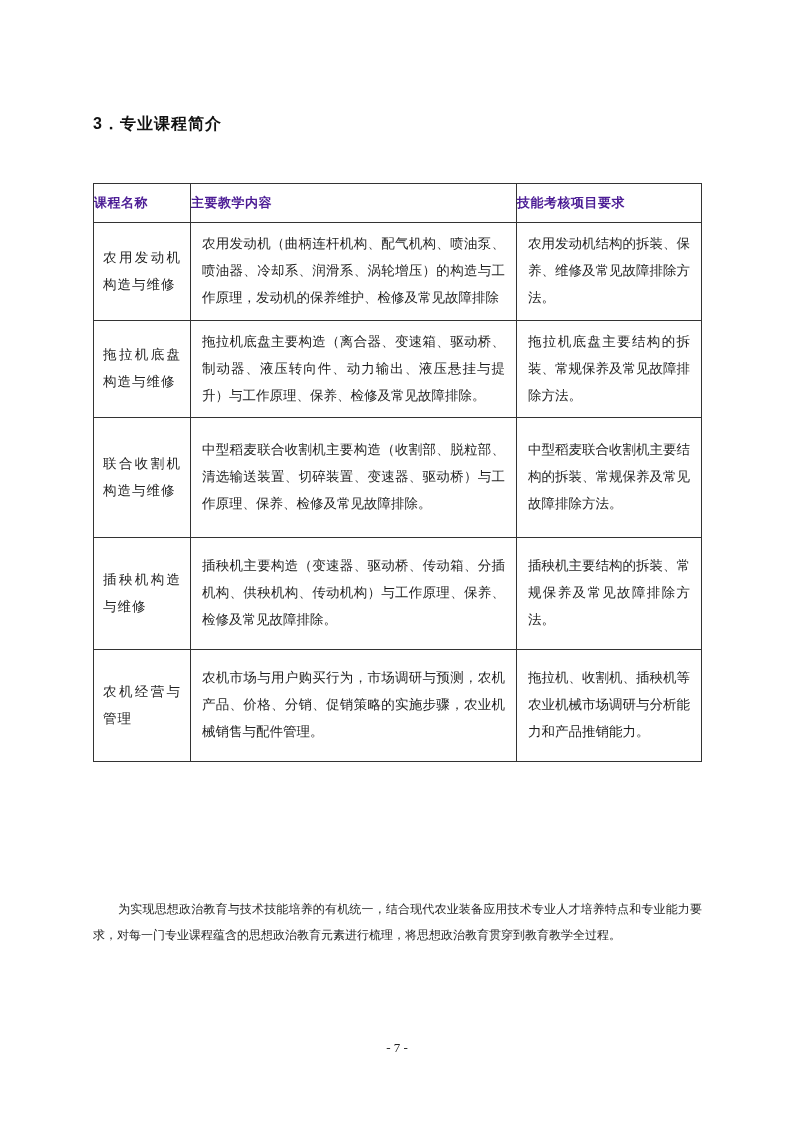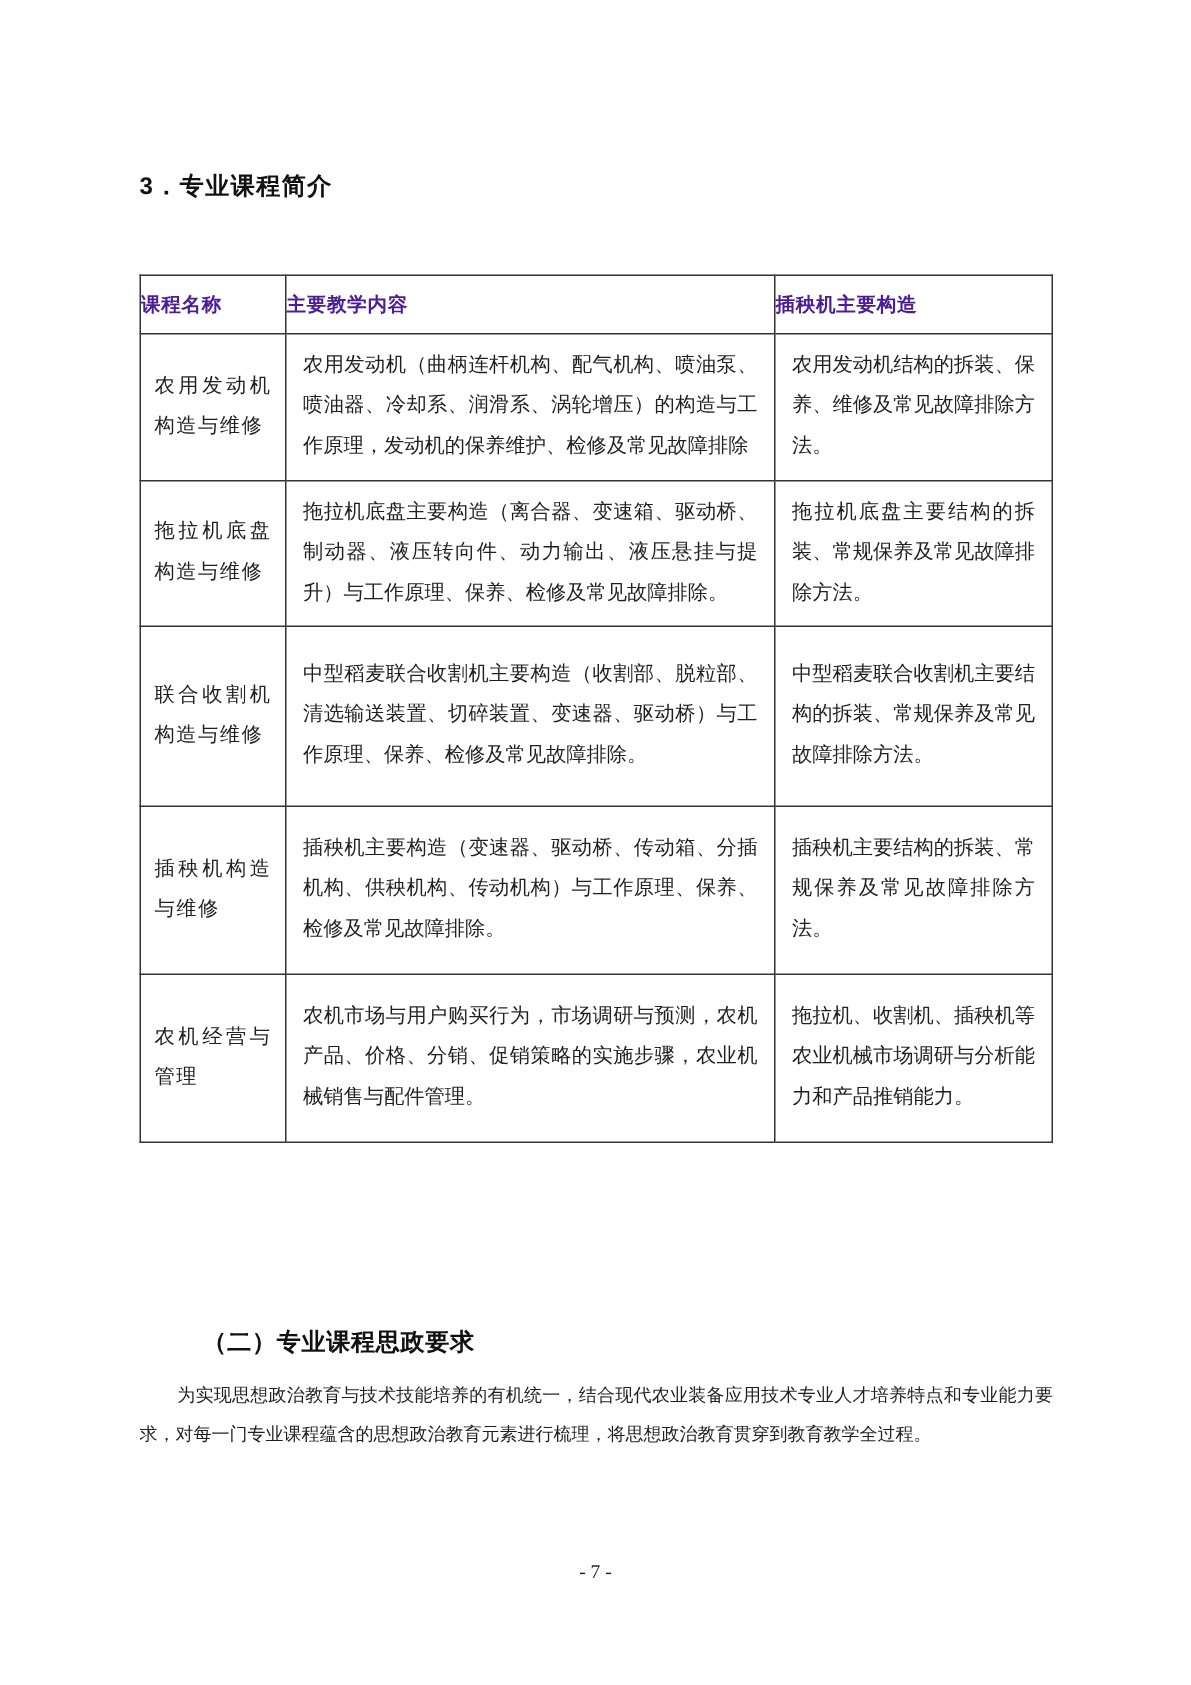--- a/index.html
+++ b/index.html
@@ -107,21 +107,21 @@
   <table class="course-table">
     <colgroup>
       <col class="c-name">
       <col class="c-content">
       <col class="c-assess">
     </colgroup>
     <thead>
       <tr>
         <th>课程名称</th>
         <th>主要教学内容</th>
-        <th>插秧机主要构造</th>
+        <th>技能考核项目要求</th>
       </tr>
     </thead>
     <tbody>
       <tr>
         <td class="col-name">农用发动机构造与维修</td>
         <td class="col-content">农用发动机（曲柄连杆机构、配气机构、喷油泵、喷油器、冷却系、润滑系、涡轮增压）的构造与工作原理，发动机的保养维护、检修及常见故障排除</td>
         <td class="col-assess">农用发动机结构的拆装、保养、维修及常见故障排除方法。</td>
       </tr>
       <tr>
         <td class="col-name">拖拉机底盘构造与维修</td>
@@ -140,19 +140,18 @@
       </tr>
       <tr>
         <td class="col-name">农机经营与管理</td>
         <td class="col-content">农机市场与用户购买行为，市场调研与预测，农机产品、价格、分销、促销策略的实施步骤，农业机械销售与配件管理。</td>
         <td class="col-assess">拖拉机、收割机、插秧机等农业机械市场调研与分析能力和产品推销能力。</td>
       </tr>
     </tbody>
   </table>
 
   <div class="section-block">
-    <h3 class="sub-heading">（二）专业课程思政要求</h3>
     <p class="body-para">为实现思想政治教育与技术技能培养的有机统一，结合现代农业装备应用技术专业人才培养特点和专业能力要求，对每一门专业课程蕴含的思想政治教育元素进行梳理，将思想政治教育贯穿到教育教学全过程。</p>
   </div>
 
   <div class="page-number">- 7 -</div>
 
 </div>
 
 </body></html>

